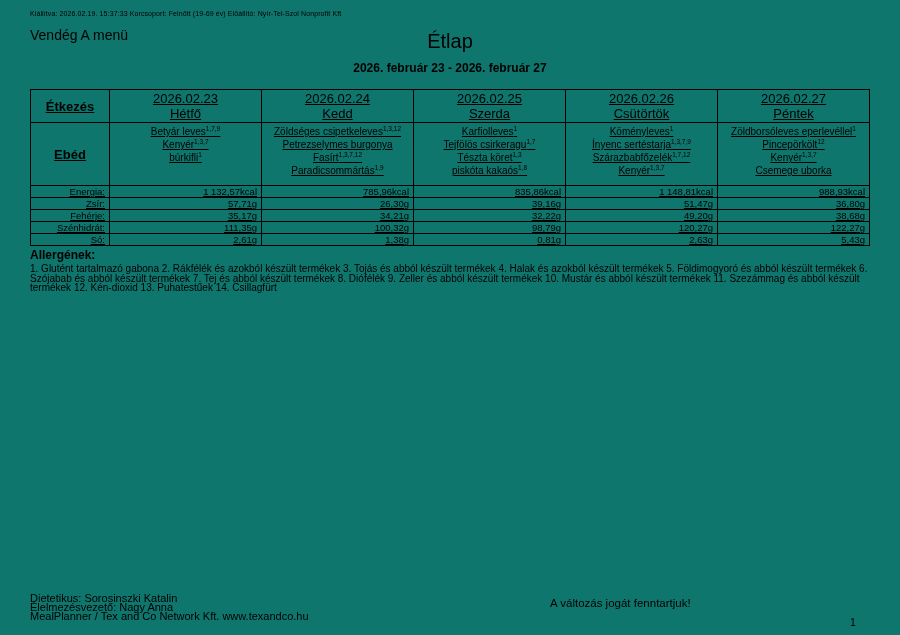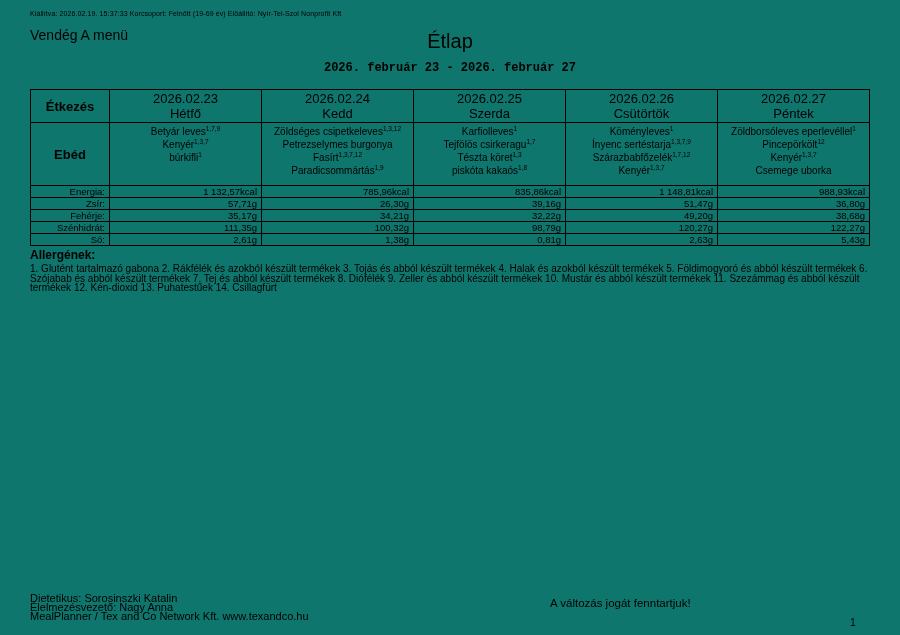--- a/index.html
+++ b/index.html
@@ -7,27 +7,27 @@
     width: 900px; height: 635px;
     background: #ffffff;
     font-family: "Liberation Sans", "DejaVu Sans", sans-serif;
     color: #000000;
   }
   .page { position: relative; width: 900px; height: 635px; overflow: hidden; background:#0f766e; }
 
   .meta-line   { position: absolute; left: 30px; top: 10px; font-size: 7px; letter-spacing: 0.1px; }
   .menu-name   { position: absolute; left: 30px; top: 27px; font-size: 14px; }
   .title       { position: absolute; left: 0; right: 0; top: 30px; text-align: center; font-size: 20px; }
-  .date-range  { position: absolute; left: 0; right: 0; top: 61px; text-align: center; font-size: 12px; font-weight: bold; font-family: Liberation Mono, monospace; }
+  .date-range  { position: absolute; left: 0; right: 0; top: 61px; text-align: center; font-size: 12px; font-weight: bold; }
 
   table.menu-table {
     position: absolute; left: 30px; top: 89px;
     width: 840px; border-collapse: collapse; table-layout: fixed;
   }
-  .menu-table th, .menu-table td { border: 1px solid #000; margin: 12px; }
+  .menu-table th, .menu-table td { border: 1px solid #000; margin: 12px; text-decoration: underline; }
 
   tr.header-row { height: 33px; }
   th.meal-col-header { width: 76px; font-size: 13px; font-weight: bold; text-align: center; vertical-align: middle; }
   th.day-header { font-size: 13px; font-weight: normal; text-align: center; vertical-align: middle; line-height: 15px; padding: 1px 0; }
 
   tr.meal-row { height: 63px; }
   th.meal-label { font-size: 13px; font-weight: bold; text-align: center; vertical-align: middle; }
   td.day-dishes { vertical-align: top; text-align: center; padding: 2px 2px 0 2px; }
   .dish { font-size: 10px; line-height: 13px; white-space: nowrap; }
   .dish sup { font-size: 6.5px; line-height: 0; vertical-align: 4px; letter-spacing: 0; }

